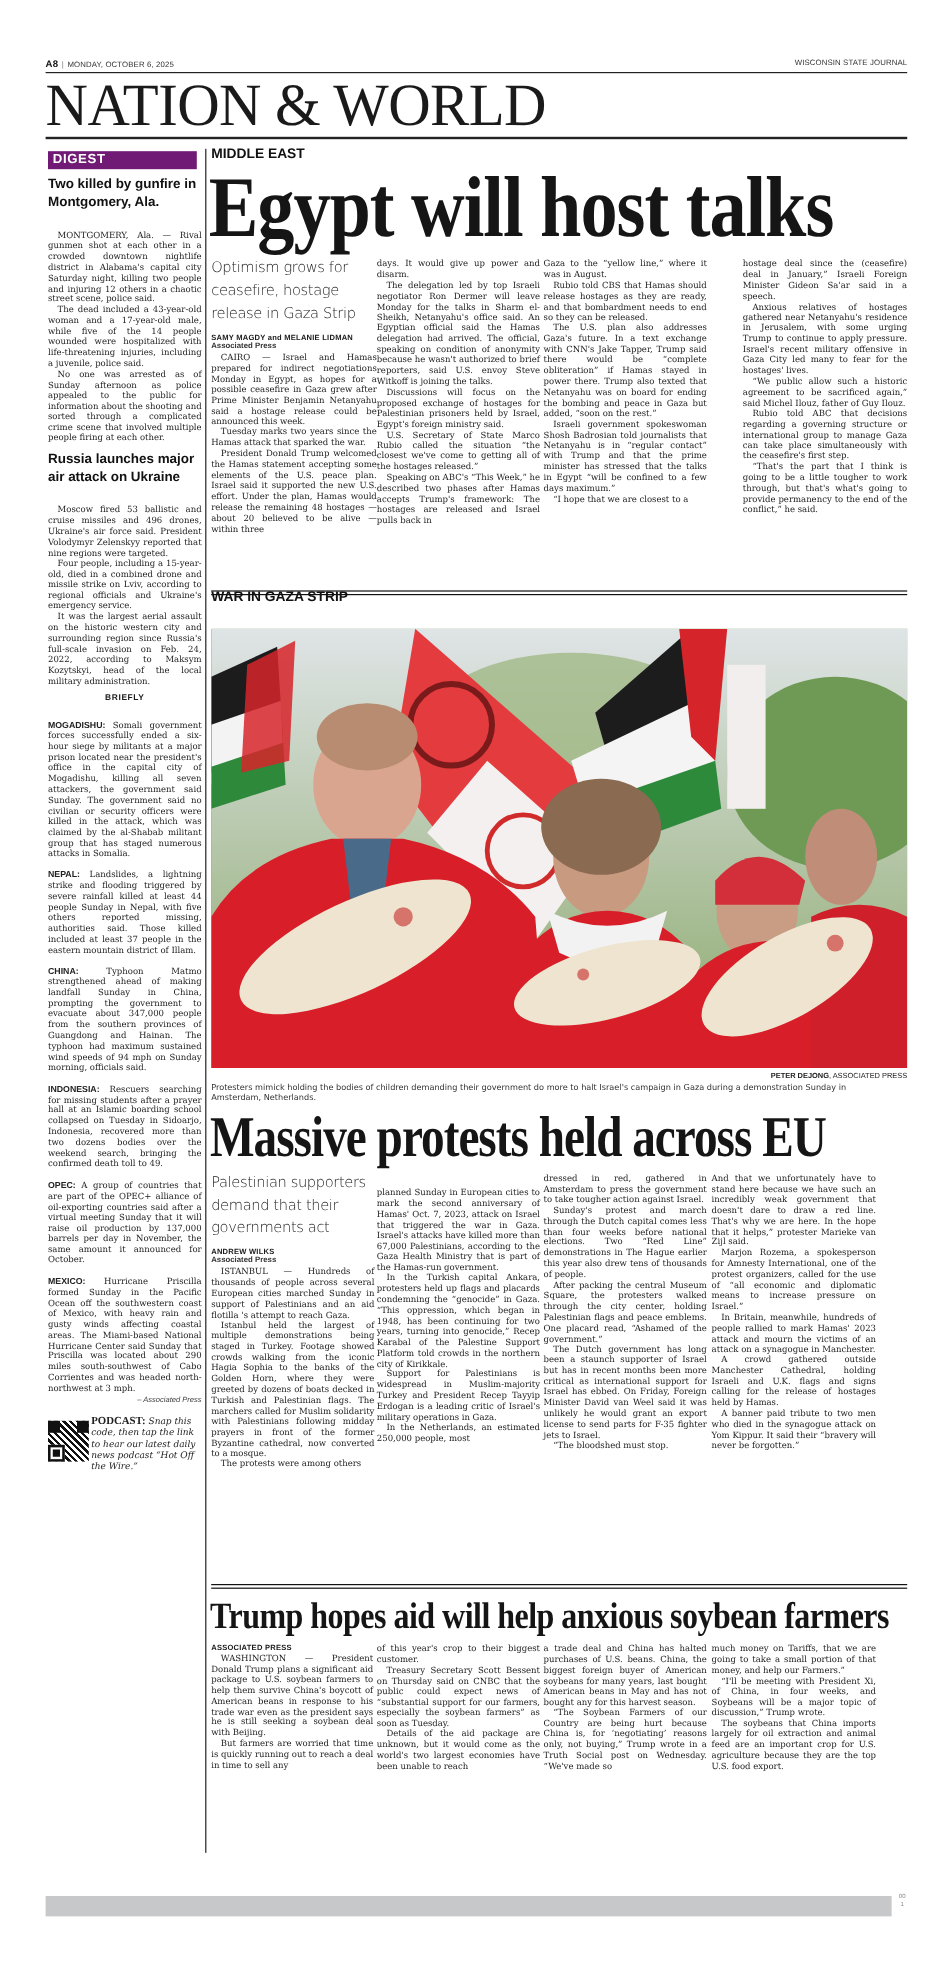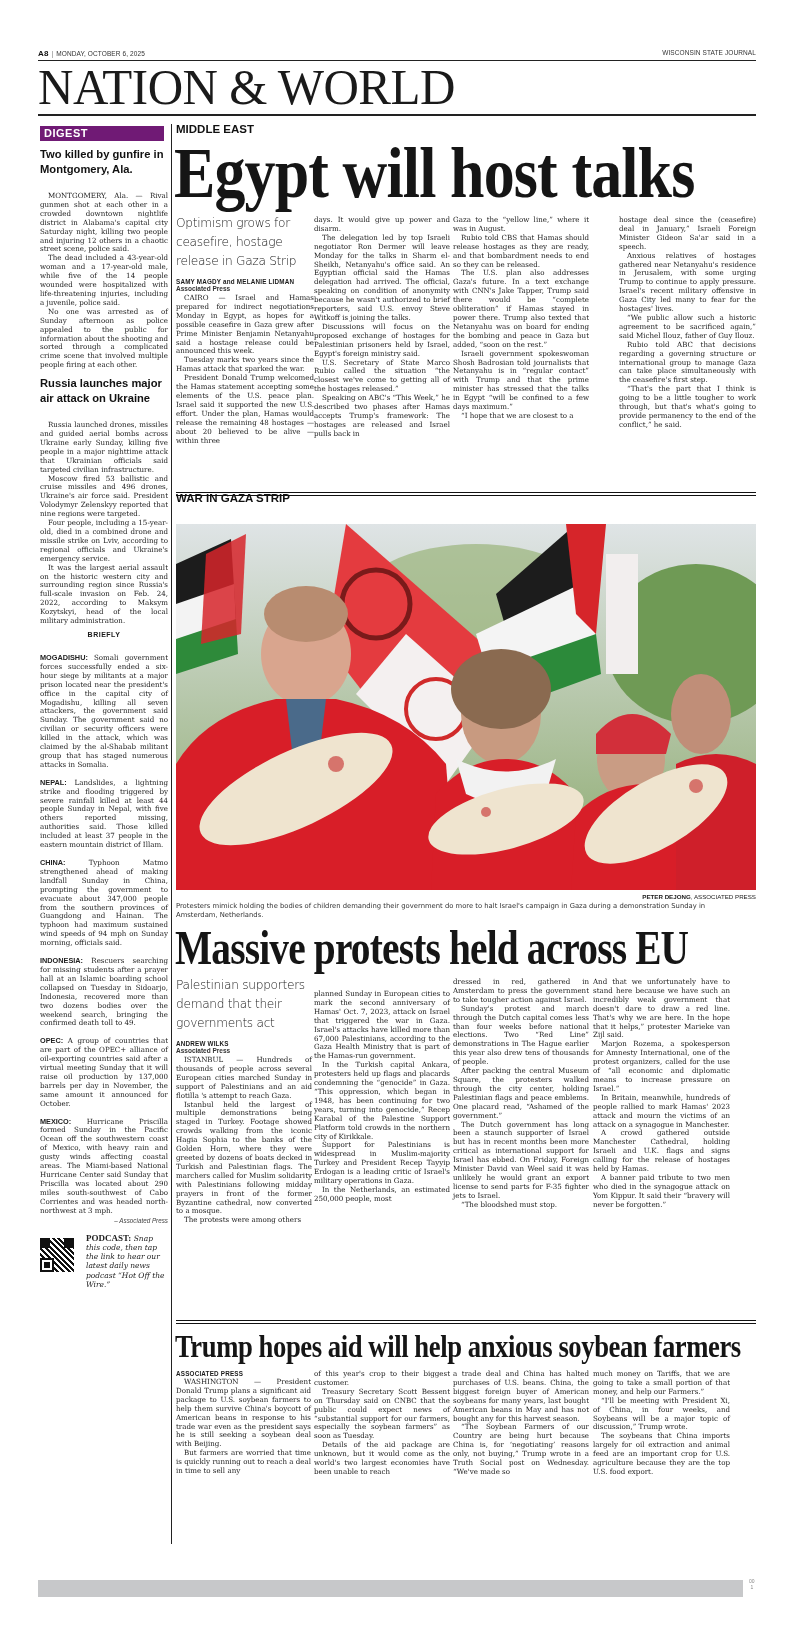--- a/index.html
+++ b/index.html
@@ -23,21 +23,21 @@
   .d-head { font-family: "Liberation Sans", sans-serif; font-weight: bold; font-size: 11.2px;
     line-height: 14.5px; margin-top: 6px; color: #111; }
   .body { font-family: "DejaVu Serif", serif; font-size: 7.1px; line-height: 8.9px; text-align: justify; color: #222; }
   .body p { text-indent: 8px; }
   .digest .body { margin-top: 16px; }
   .briefly { text-align: center; font-family: "Liberation Sans", sans-serif; font-weight: bold; font-size: 7px;
     letter-spacing: 0.5px; margin: 5px 0 6px; }
   .brief-item { margin-bottom: 9px; }
   .brief-item .kw { font-family: "Liberation Sans", sans-serif; font-weight: bold; font-size: 7.3px; }
   .credit-right { text-align: right; font-style: italic; font-family: "Liberation Sans", sans-serif; font-size: 6.3px; color: #444; margin-top: 1px; }
-  .podcast { display: flex; gap: 12px; margin-top: 10px; }
+  .podcast { display: flex; gap: 2px; margin-top: 10px; }
   .qr { width: 34px; height: 34px; flex: none; margin-top: 4px; position: relative;
     background:
       linear-gradient(90deg, #111 0 30%, transparent 30% 70%, #111 70%) 0 0/100% 30% no-repeat,
       repeating-linear-gradient(45deg, #111 0 2px, #fff 2px 4px); }
   .qr::after { content: ""; position: absolute; left: 0; bottom: 0; width: 10px; height: 10px; border: 2px solid #111; background: #fff; box-shadow: inset 0 0 0 2px #fff, inset 0 0 0 5px #111; }
   .podcast-text { font-family: "DejaVu Serif", serif; font-size: 7.5px; line-height: 9.3px; font-style: italic; color: #222; }
   .podcast-text b { font-style: normal; font-family: "Liberation Serif", serif; font-size: 9px; }
 
   .vrule { position: absolute; left: 171px; top: 124px; width: 1px; height: 1420px; background: #222; }
 
@@ -79,21 +79,20 @@
     <div class="body">
       <p>MONTGOMERY, Ala. — Rival gunmen shot at each other in a crowded downtown nightlife district in Alabama's capital city Saturday night, killing two people and injuring 12 others in a chaotic street scene, police said.</p>
       <p>The dead included a 43-year-old woman and a 17-year-old male, while five of the 14 people wounded were hospitalized with life-threatening injuries, including a juvenile, police said.</p>
       <p>No one was arrested as of Sunday afternoon as police appealed to the public for information about the shooting and sorted through a complicated crime scene that involved multiple people firing at each other.</p>
     </div>
   </div>
 
   <div style="margin-top:3px;">
     <div class="d-head">Russia launches major air attack on Ukraine</div>
     <div class="body">
-      <p>Russia launched drones, missiles and guided aerial bombs across Ukraine early Sunday, killing five people in a major nighttime attack that Ukrainian officials said targeted civilian infrastructure.</p>
       <p>Moscow fired 53 ballistic and cruise missiles and 496 drones, Ukraine's air force said. President Volodymyr Zelenskyy reported that nine regions were targeted.</p>
       <p>Four people, including a 15-year-old, died in a combined drone and missile strike on Lviv, according to regional officials and Ukraine's emergency service.</p>
       <p>It was the largest aerial assault on the historic western city and surrounding region since Russia's full-scale invasion on Feb. 24, 2022, according to Maksym Kozytskyi, head of the local military administration.</p>
     </div>
   </div>
 
   <div class="briefly">BRIEFLY</div>
 
   <div class="body">
     <div class="brief-item"><span class="kw">MOGADISHU:</span> <span>Somali government forces successfully ended a six-hour siege by militants at a major prison located near the president's office in the capital city of Mogadishu, killing all seven attackers, the government said Sunday. The government said no civilian or security officers were killed in the attack, which was claimed by the al-Shabab militant group that has staged numerous attacks in Somalia.</span></div>

